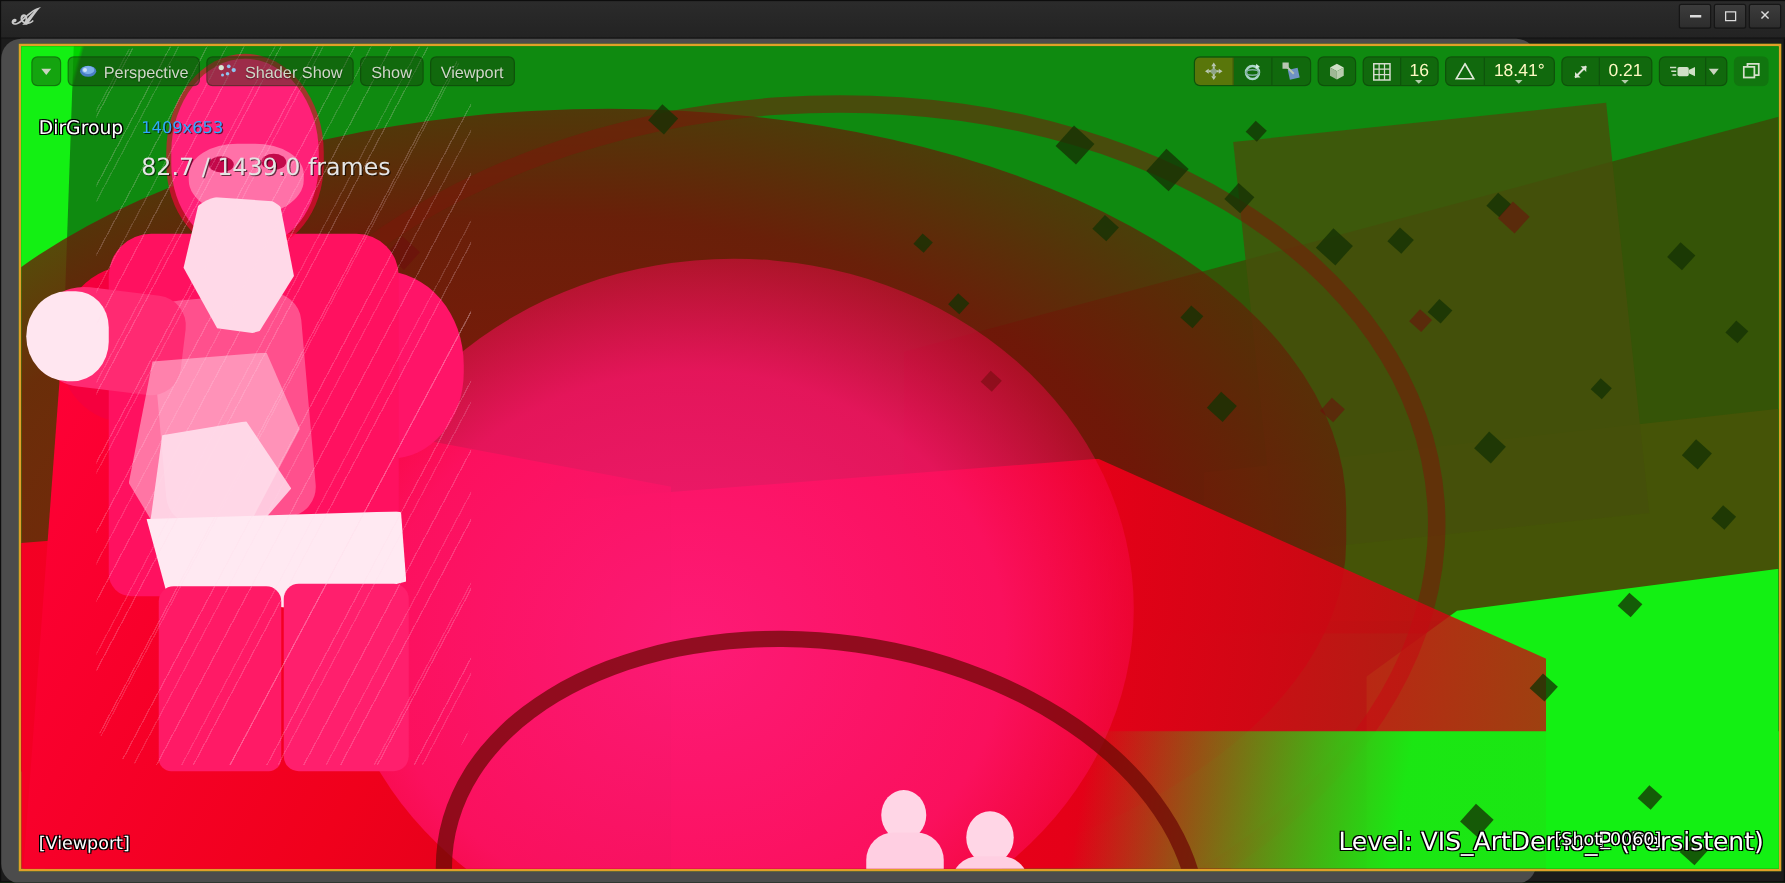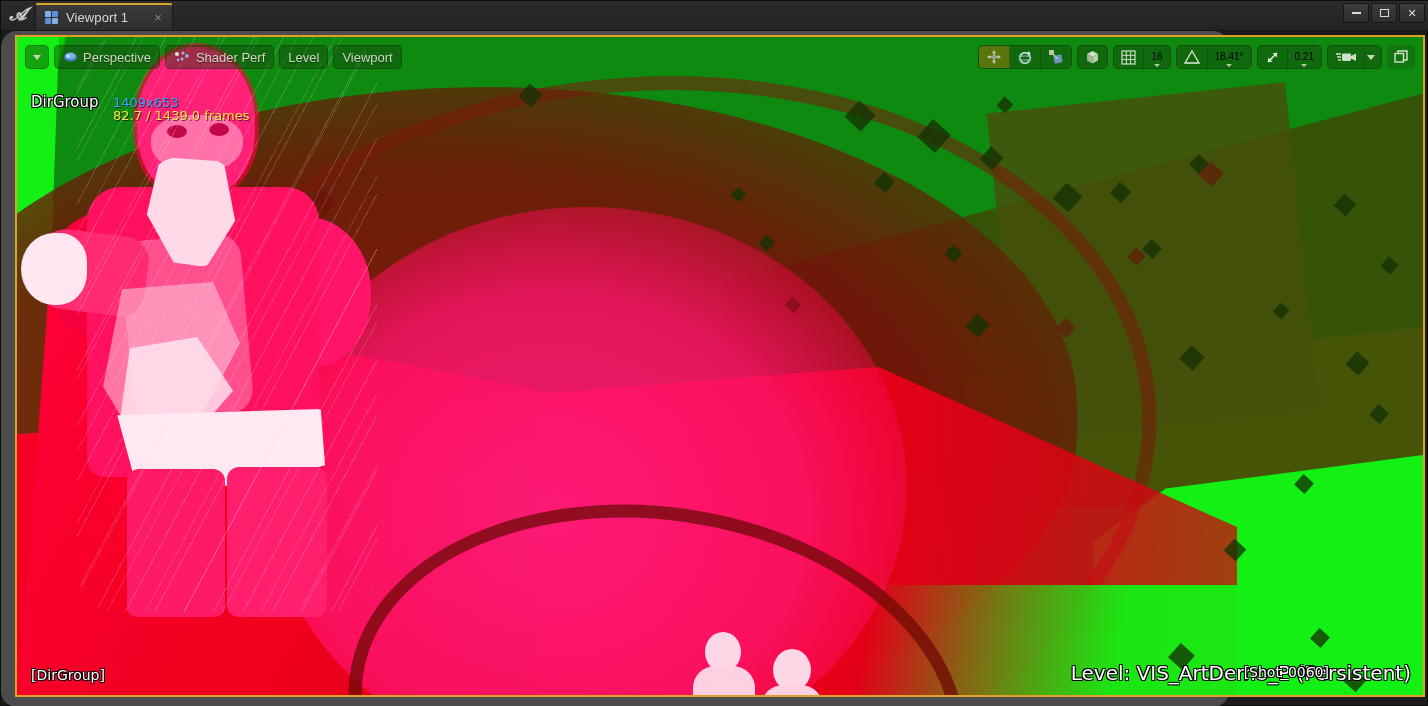--- a/index.html
+++ b/index.html
@@ -309,21 +309,21 @@
     position: absolute; bottom: 1px; left: 50%; transform: translateX(-50%);
     width: 0; height: 0;
     border-left: 3px solid transparent; border-right: 3px solid transparent;
     border-top: 3px solid rgba(220,230,210,.8);
   }
   .tri-caret {
     width: 0; height: 0;
     border-left: 4px solid transparent; border-right: 4px solid transparent;
     border-top: 5px solid #c9d4c0;
   }
-  .snap-val { font-size: 10px; color: #000000; padding-bottom: 2px; }
+  .snap-val { font-size: 14px; color: #fef9c3; padding-bottom: 2px; }
 
   
   .ic { display: block; }
 
   
   #stats-block {
     position: absolute; left: 14px; top: 56px; z-index: 28;
     font-family: "DejaVu Sans", sans-serif;
   }
   #matinee-label {
@@ -332,22 +332,22 @@
     text-shadow: 1px 1px 0 #000, -1px 1px 0 #000, 1px -1px 0 #000, -1px -1px 0 #000;
     white-space: nowrap;
   }
   #res-label {
     position: absolute; left: 82px; top: 2px;
     color: #2ea8ff; font-size: 13px;
     text-shadow: 1px 1px 0 rgba(0,0,0,.6);
     white-space: nowrap;
   }
   #frames-label {
-    position: absolute; left: 82px; top: 15px;
-    color: #fde047; font-size: 13px;
+    position: absolute; left: 82px; top: 30px;
+    color: #e5e5e5; font-size: 19px;
     text-shadow: 1px 1px 0 rgba(0,0,0,.6);
     white-space: nowrap;
   }
 
   
   #dirgroup-label {
     position: absolute; left: 14px; bottom: 12px; z-index: 28;
     color: #ffffff; font-size: 14px;
     font-family: "DejaVu Sans", sans-serif;
     text-shadow: 1px 1px 0 #000, -1px 1px 0 #000, 1px -1px 0 #000, -1px -1px 0 #000;
@@ -369,32 +369,20 @@
 </style>
 </head>
 <body>
 
 <div id="app-window">
 
   <div id="title-bar">
 
     <div id="ue-logo">𝓐</div>
 
-    <div id="tab-strip">
-      <div class="tab">
-        <span class="tab-icon">
-          <i></i>
-            <i></i>
-            <i></i>
-            <i></i>
-        </span>
-        <span class="tab-label">Viewport 1</span>
-        <span class="tab-close">×</span>
-      </div>
-    </div>
 
     <div id="win-controls">
       <div class="win-btn">
           <span class="glyph-min"></span>
         </div>
       <div class="win-btn">
           <span class="glyph-max"></span>
         </div>
       <div class="win-btn">✕</div>
     </div>
@@ -499,25 +487,25 @@
         </div>
 
         <div class="tb-btn">
           <svg class="ic" width="17" height="14" viewBox="0 0 17 14">
             <circle cx="3" cy="4" r="2.1" fill="#d8e4d2"></circle>
             <circle cx="9" cy="3" r="1.5" fill="#8fc3ef"></circle>
             <circle cx="13" cy="6" r="1.7" fill="#8fc3ef"></circle>
             <circle cx="8" cy="9" r="1.4" fill="#8fc3ef"></circle>
             <circle cx="4" cy="10" r="1.2" fill="#8fc3ef"></circle>
           </svg>
-          <span>Shader Perf</span>
+          <span>Shader Show</span>
         </div>
 
         <div class="tb-btn">
-          <span>Level</span>
+          <span>Show</span>
         </div>
 
         <div class="tb-btn">
           <span>Viewport</span>
         </div>
       </div>
 
       <div class="vp-toolbar" id="toolbar-right">
 
         <div class="tb-group">
@@ -619,19 +607,19 @@
           </svg>
         </div>
       </div>
 
       <div id="stats-block">
         <div id="matinee-label">DirGroup</div>
         <div id="res-label">1409x653</div>
         <div id="frames-label">82.7 / 1439.0 frames</div>
       </div>
 
-      <div id="dirgroup-label">[DirGroup]</div>
+      <div id="dirgroup-label">[Viewport]</div>
       <div id="shot-label">[Shot_0060]</div>
       <div id="level-label">Level:  VIS_ArtDemo_P (Persistent)</div>
 
     </div>
   </div>
 </div>
 
 </body></html>

